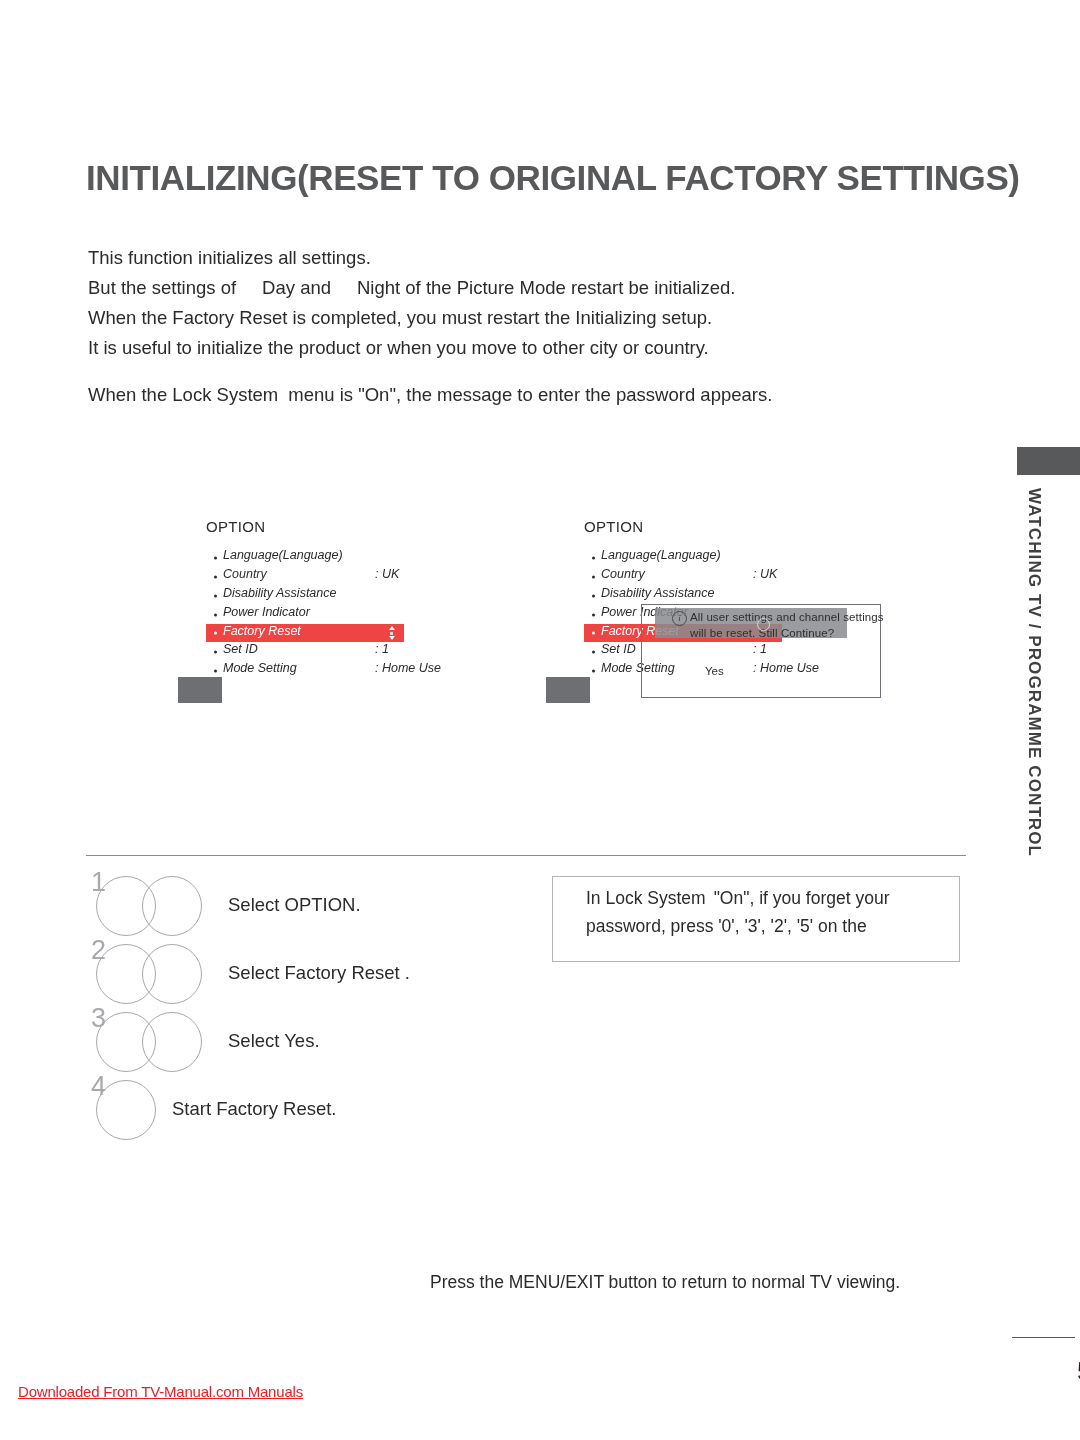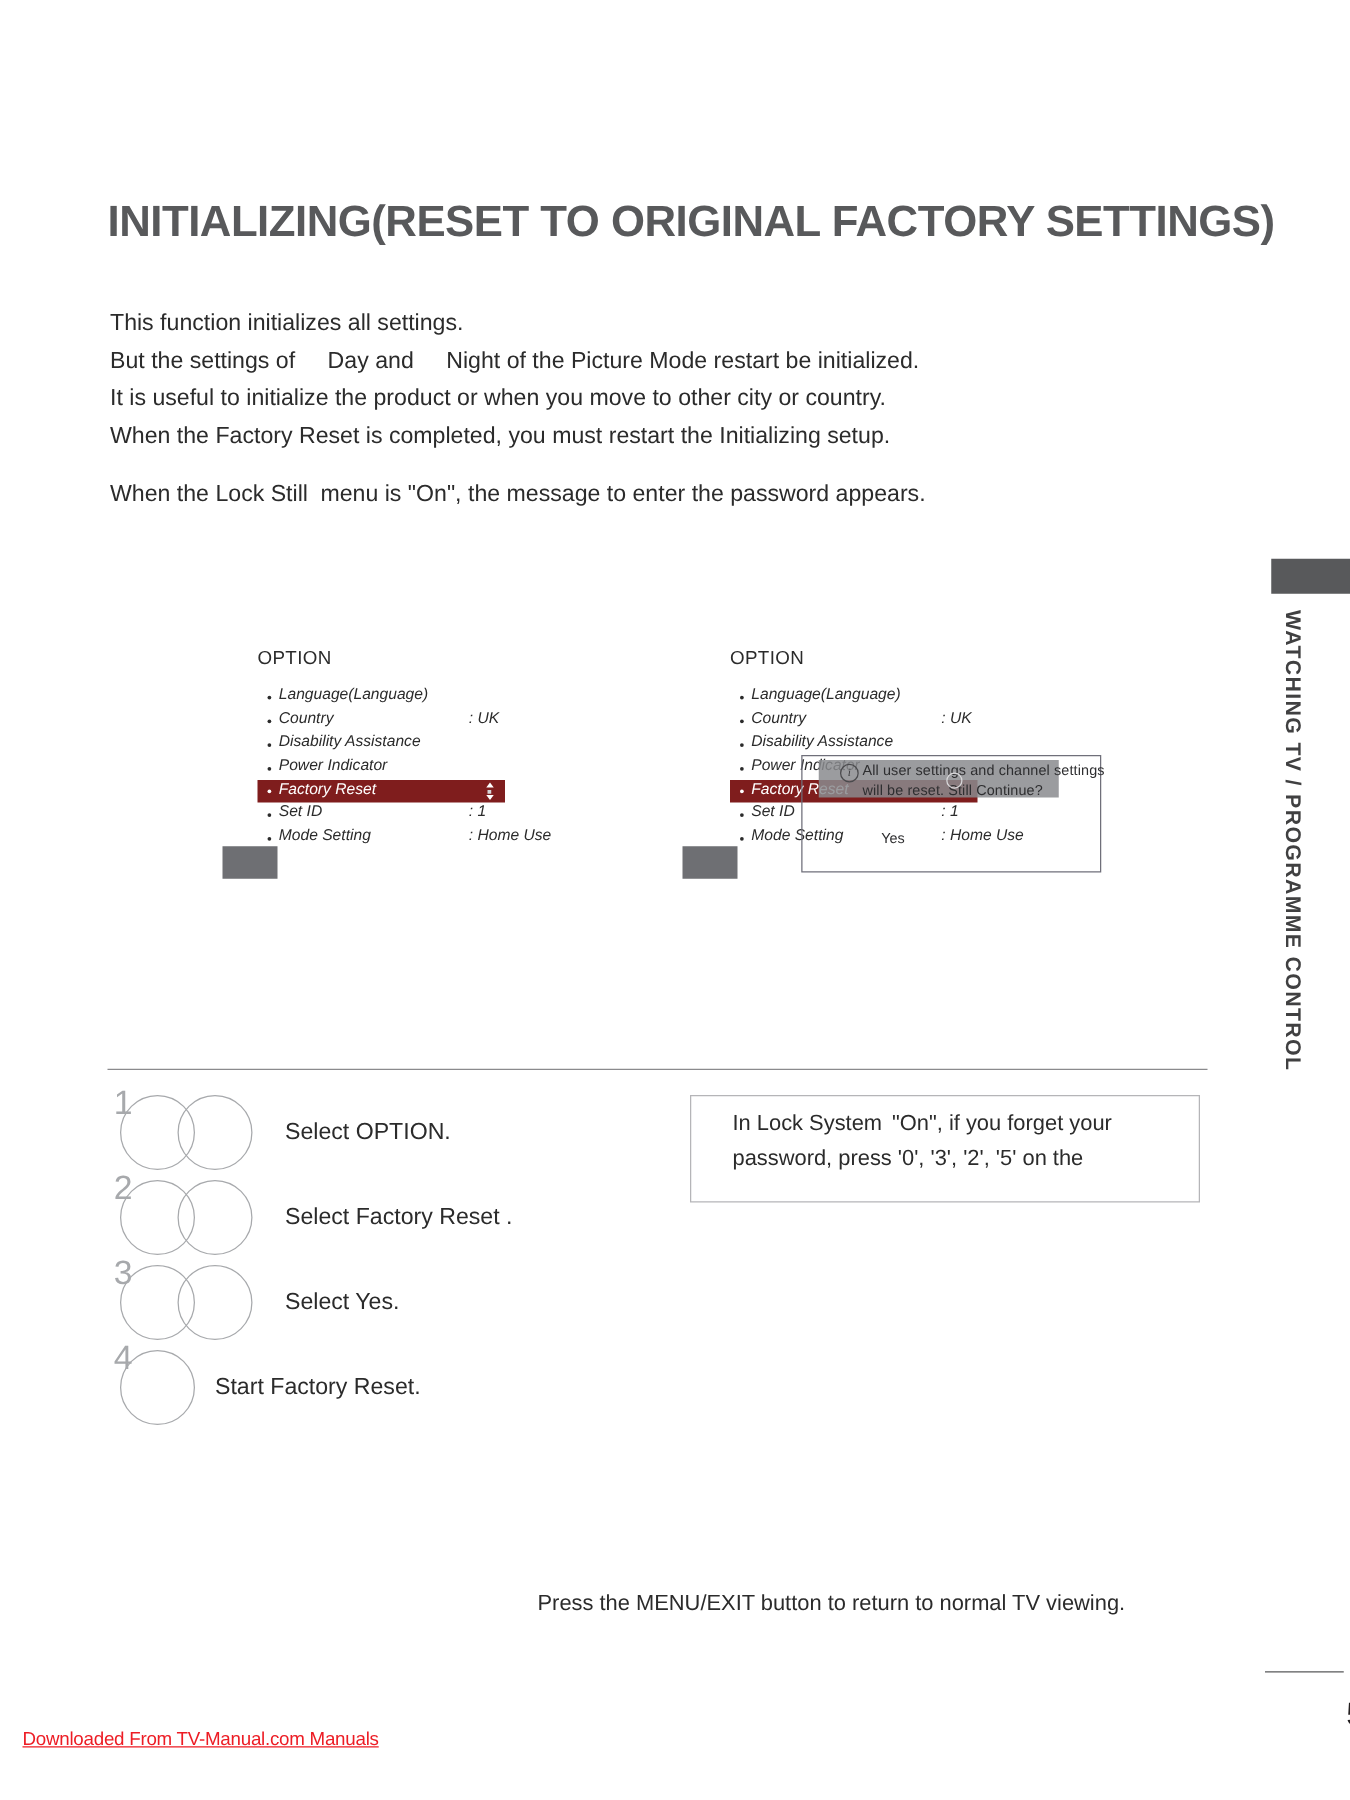--- a/index.html
+++ b/index.html
@@ -116,21 +116,21 @@
   .osd-row .rlabel {
     margin-left: 9px;
     width: 118px;
     white-space: nowrap;
   }
   .osd-row .rvalue {
     white-space: nowrap;
     margin-left: 34px;
   }
   .osd-row.highlight {
-    background: #7f1d1d;
+    background: #ef4444;
     color: #ffffff;
     width: 198px;
     height: 18px;
     box-sizing: border-box;
   }
   .osd-row.highlight .bullet { background: #ffffff; }
   .osd-row.highlight .rlabel { width: auto; }
   .arrow-updown {
     position: absolute;
     right: 9px;
@@ -347,25 +347,25 @@
   }
 </style>
 </head>
 <body>
 
 <div class="page-title">INITIALIZING(RESET TO ORIGINAL FACTORY SETTINGS)</div>
 
 <div class="intro">
   <div class="line">This function initializes all settings.</div>
   <div class="line"><span>But the settings of</span><span class="gap"></span><span>Day and</span><span class="gap"></span><span>Night of the Picture Mode  restart be initialized.</span></div>
+  <div class="line">When the Factory Reset is completed, you must restart the Initializing setup.</div>
   <div class="line">It is useful to initialize the product or when you move to other city or country.</div>
-  <div class="line">When the Factory Reset is completed, you must restart the Initializing setup.</div>
 </div>
 
-<div class="lock-note"><span>When the Lock Still</span><span class="gap"></span><span>menu is "On", the message to enter the password appears.</span></div>
+<div class="lock-note"><span>When the Lock System</span><span class="gap"></span><span>menu is "On", the message to enter the password appears.</span></div>
 
 <div class="side-tab-block"></div>
 <div class="side-tab-text">WATCHING TV / PROGRAMME CONTROL</div>
 
 <div class="osd osd-1">
   <div class="osd-title">OPTION</div>
 
   <div class="osd-row">
     <span class="bullet"></span>
     <span class="rlabel">Language(Language)</span>

